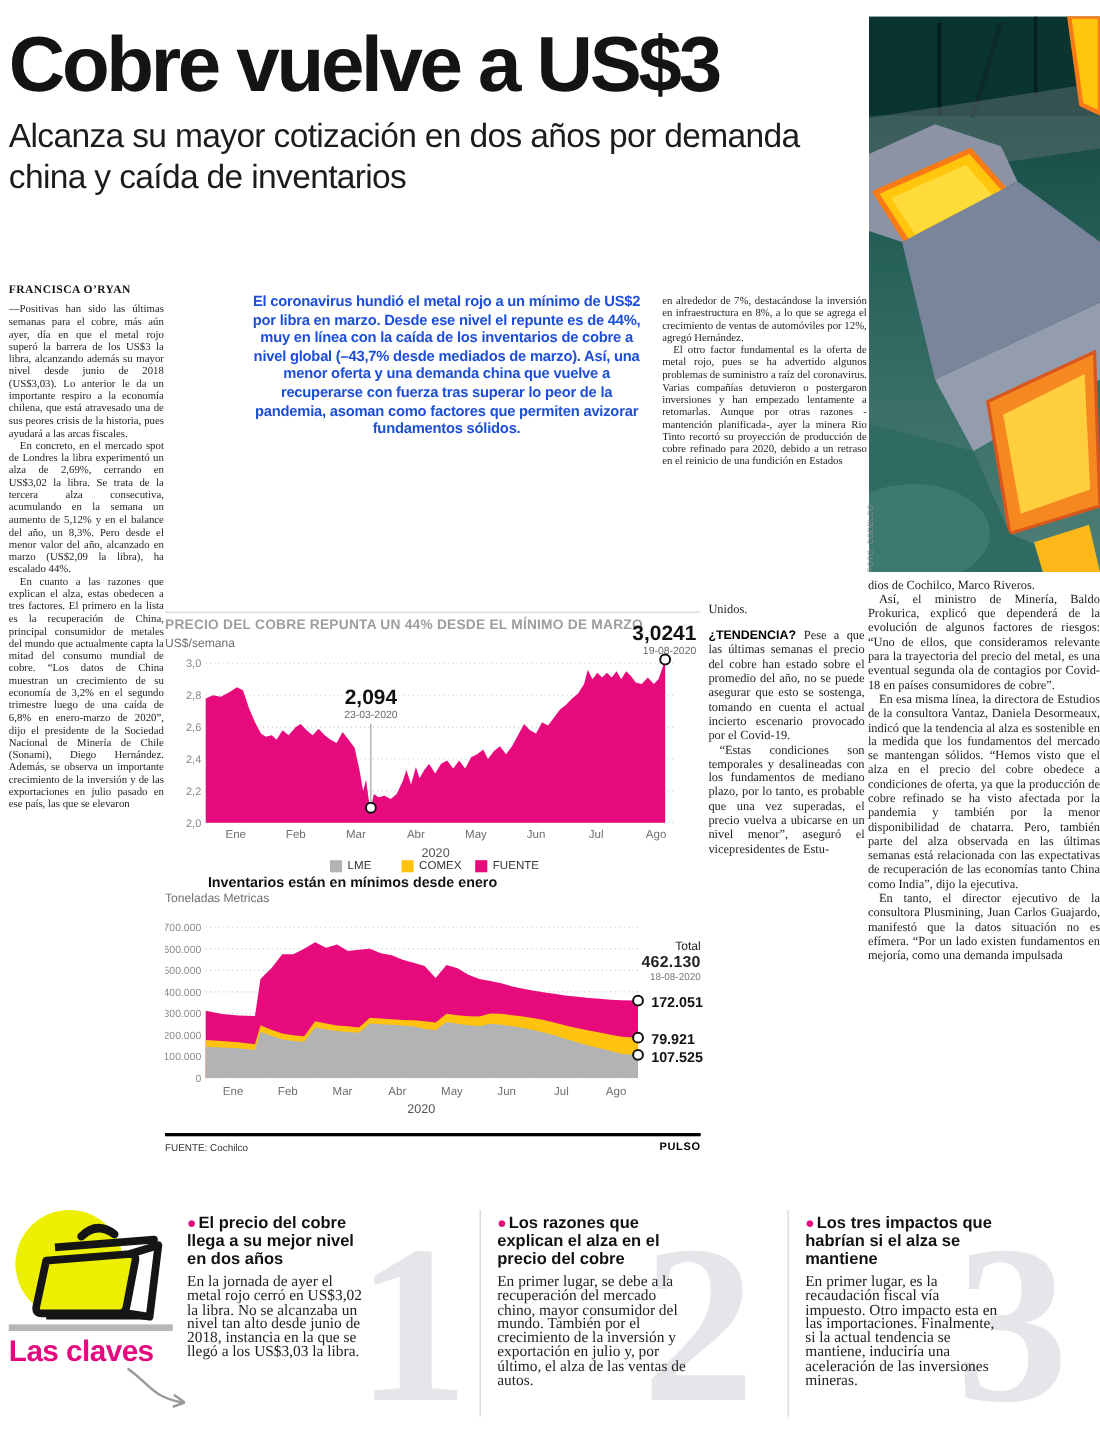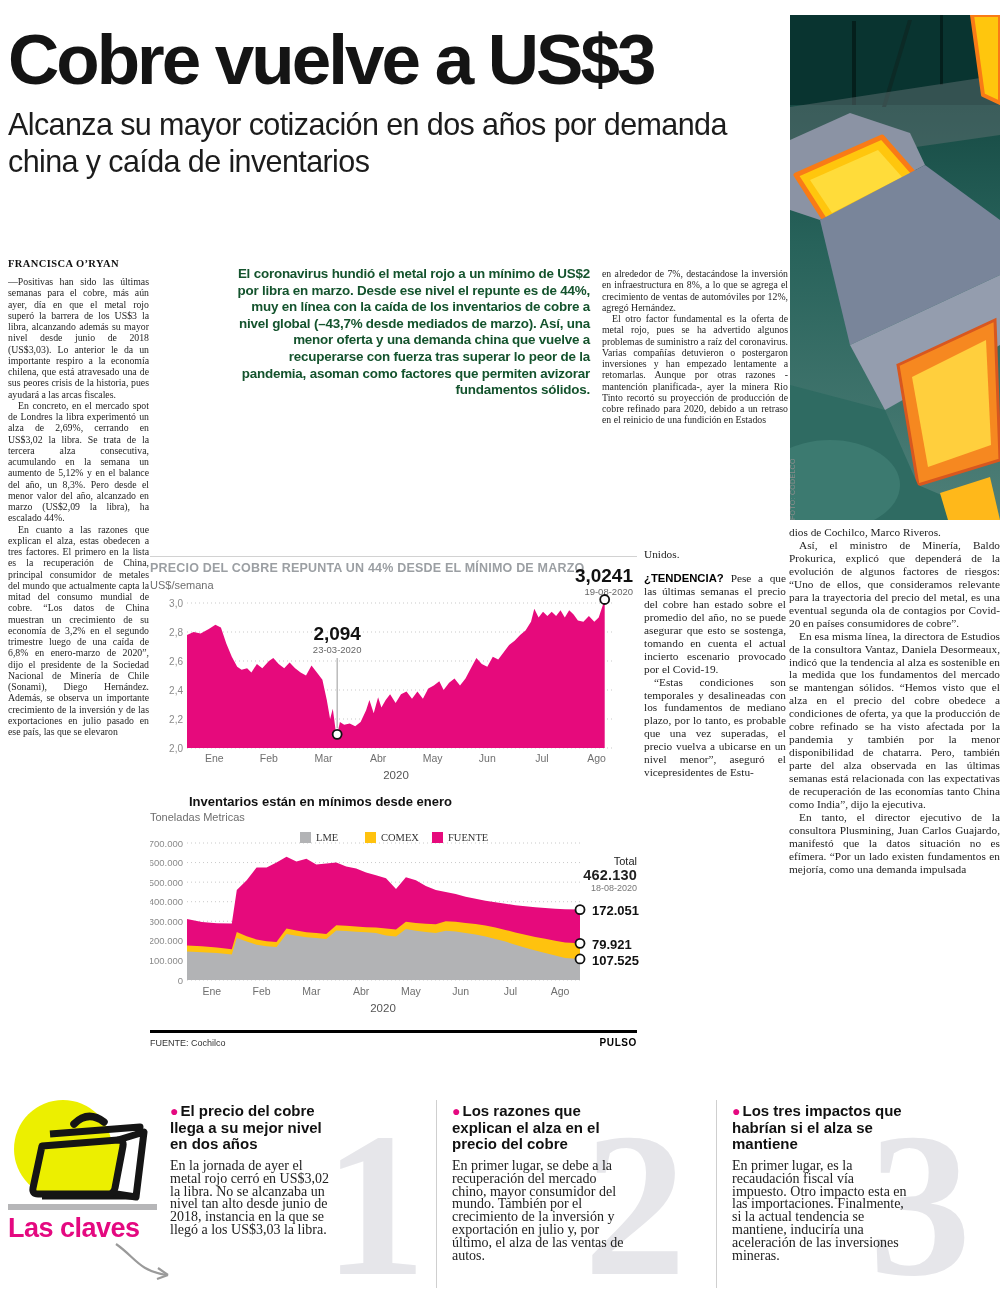--- a/index.html
+++ b/index.html
@@ -16,30 +16,30 @@
   .serifcol p:first-child{text-indent:0;}
   .plead{font-family:"Liberation Sans",sans-serif;font-weight:bold;color:#000;}
   .small-t{font-size:9.8px;line-height:11.25px;}
   .large-t{font-size:11.3px;line-height:12.95px;}
   #col1{left:8px;top:276px;width:141px;height:790px;}
   #col4a{left:602px;top:268px;width:186px;height:282px;}
   #col4b{left:644px;top:548px;width:142px;height:516px;}
   #col5{left:789px;top:526px;width:211px;height:544px;}
   
   #intro{left:222px;top:266px;width:368px;font-size:13.4px;line-height:16.6px;font-weight:bold;
-         text-align:right;color:#14532d;letter-spacing:-0.2px;}
+         text-align:center;color:#1d4ed8;letter-spacing:-0.2px;}
   
   #c1rule{left:150px;top:556px;width:487px;height:1px;background:#d2d2d2;}
   #c1title{left:150px;top:561px;width:487px;font-size:12.5px;font-weight:bold;color:#9b9fa3;letter-spacing:0.2px;}
   #c1unit{left:150px;top:579px;font-size:11px;color:#6e6e6e;}
   #price-svg{left:150px;top:558px;}
   #c2title{left:150px;top:794px;width:487px;font-size:13px;font-weight:bold;color:#111;padding-left:39px;}
   #c2unit{left:150px;top:811px;font-size:11px;color:#6e6e6e;}
   #inv-svg{left:150px;top:795px;}
-  .legend-item{position:absolute;top:832px;font-size:10.5px;color:#333;display:flex;align-items:center;gap:5px;font-family:Liberation Serif, serif;}
+  .legend-item{position:absolute;top:781px;font-size:10.5px;color:#333;display:flex;align-items:center;gap:5px;}
   .legend-item .sq{width:11px;height:11px;display:inline-block;}
   #leg0{left:300px;} #leg1{left:365px;} #leg2{left:432px;}
   #totalblock{left:520px;top:855px;width:117px;text-align:right;color:#222;}
   #totalblock .t1{font-size:11px;}
   #totalblock .t2{font-size:14.5px;font-weight:bold;letter-spacing:0.2px;}
   #totalblock .t3{font-size:9px;color:#777;}
   .endlabel{position:absolute;left:592px;font-size:13px;font-weight:bold;color:#111;}
   #end0{top:903px;} #end1{top:937px;} #end2{top:953px;}
   #src-rule{left:150px;top:1030px;width:487px;height:3px;background:#000;}
   #source{left:150px;top:1038px;font-size:9px;color:#333;}
@@ -85,21 +85,21 @@
     <p>en alrededor de 7%, destacándose la inversión en infraestructura en 8%, a lo que se agrega el crecimiento de ventas de automóviles por 12%, agregó Hernández.</p>
     <p>El otro factor fundamental es la oferta de metal rojo, pues se ha advertido algunos problemas de suministro a raíz del coronavirus. Varias compañías detuvieron o postergaron inversiones y han empezado lentamente a retomarlas. Aunque por otras razones -mantención planificada-, ayer la minera Rio Tinto recortó su proyección de producción de cobre refinado para 2020, debido a un retraso en el reinicio de una fundición en Estados</p>
   </div>
 <div class="abs serifcol large-t" id="col4b">
     <p>Unidos.</p>
     <p style="margin-top: 11px; text-indent: 0px;"><span class="plead">¿TENDENCIA? </span>Pese a que las últimas semanas el precio del cobre han estado sobre el promedio del año, no se puede asegurar que esto se sostenga, tomando en cuenta el actual incierto escenario provocado por el Covid-19.</p>
     <p>“Estas condiciones son temporales y desalineadas con los fundamentos de mediano plazo, por lo tanto, es probable que una vez superadas, el precio vuelva a ubicarse en un nivel menor”, aseguró el vicepresidentes de Estu-</p>
   </div>
 <div class="abs serifcol large-t" id="col5">
     <p>dios de Cochilco, Marco Riveros.</p>
-    <p>Así, el ministro de Minería, Baldo Prokurica, explicó que dependerá de la evolución de algunos factores de riesgos: “Uno de ellos, que consideramos relevante para la trayectoria del precio del metal, es una eventual segunda ola de contagios por Covid-20 en países consumidores de cobre”.</p>
+    <p>Así, el ministro de Minería, Baldo Prokurica, explicó que dependerá de la evolución de algunos factores de riesgos: “Uno de ellos, que consideramos relevante para la trayectoria del precio del metal, es una eventual segunda ola de contagios por Covid-18 en países consumidores de cobre”.</p>
     <p>En esa misma línea, la directora de Estudios de la consultora Vantaz, Daniela Desormeaux, indicó que la tendencia al alza es sostenible en la medida que los fundamentos del mercado se mantengan sólidos. “Hemos visto que el alza en el precio del cobre obedece a condiciones de oferta, ya que la producción de cobre refinado se ha visto afectada por la pandemia y también por la menor disponibilidad de chatarra. Pero, también parte del alza observada en las últimas semanas está relacionada con las expectativas de recuperación de las economías tanto China como India”, dijo la ejecutiva.</p>
     <p>En tanto, el director ejecutivo de la consultora Plusmining, Juan Carlos Guajardo, manifestó que la datos situación no es efímera. “Por un lado existen fundamentos en mejoría, como una demanda impulsada</p>
   </div>
 
 <svg class="abs" id="photo" width="210" height="505" viewBox="0 0 210 505">
   <defs>
     <linearGradient id="pg" x1="0" y1="0" x2="0" y2="1">
       <stop offset="0" stop-color="#0c3b36"></stop>
         <stop offset="0.45" stop-color="#27625a"></stop>
         <stop offset="1" stop-color="#4f7f78"></stop>

